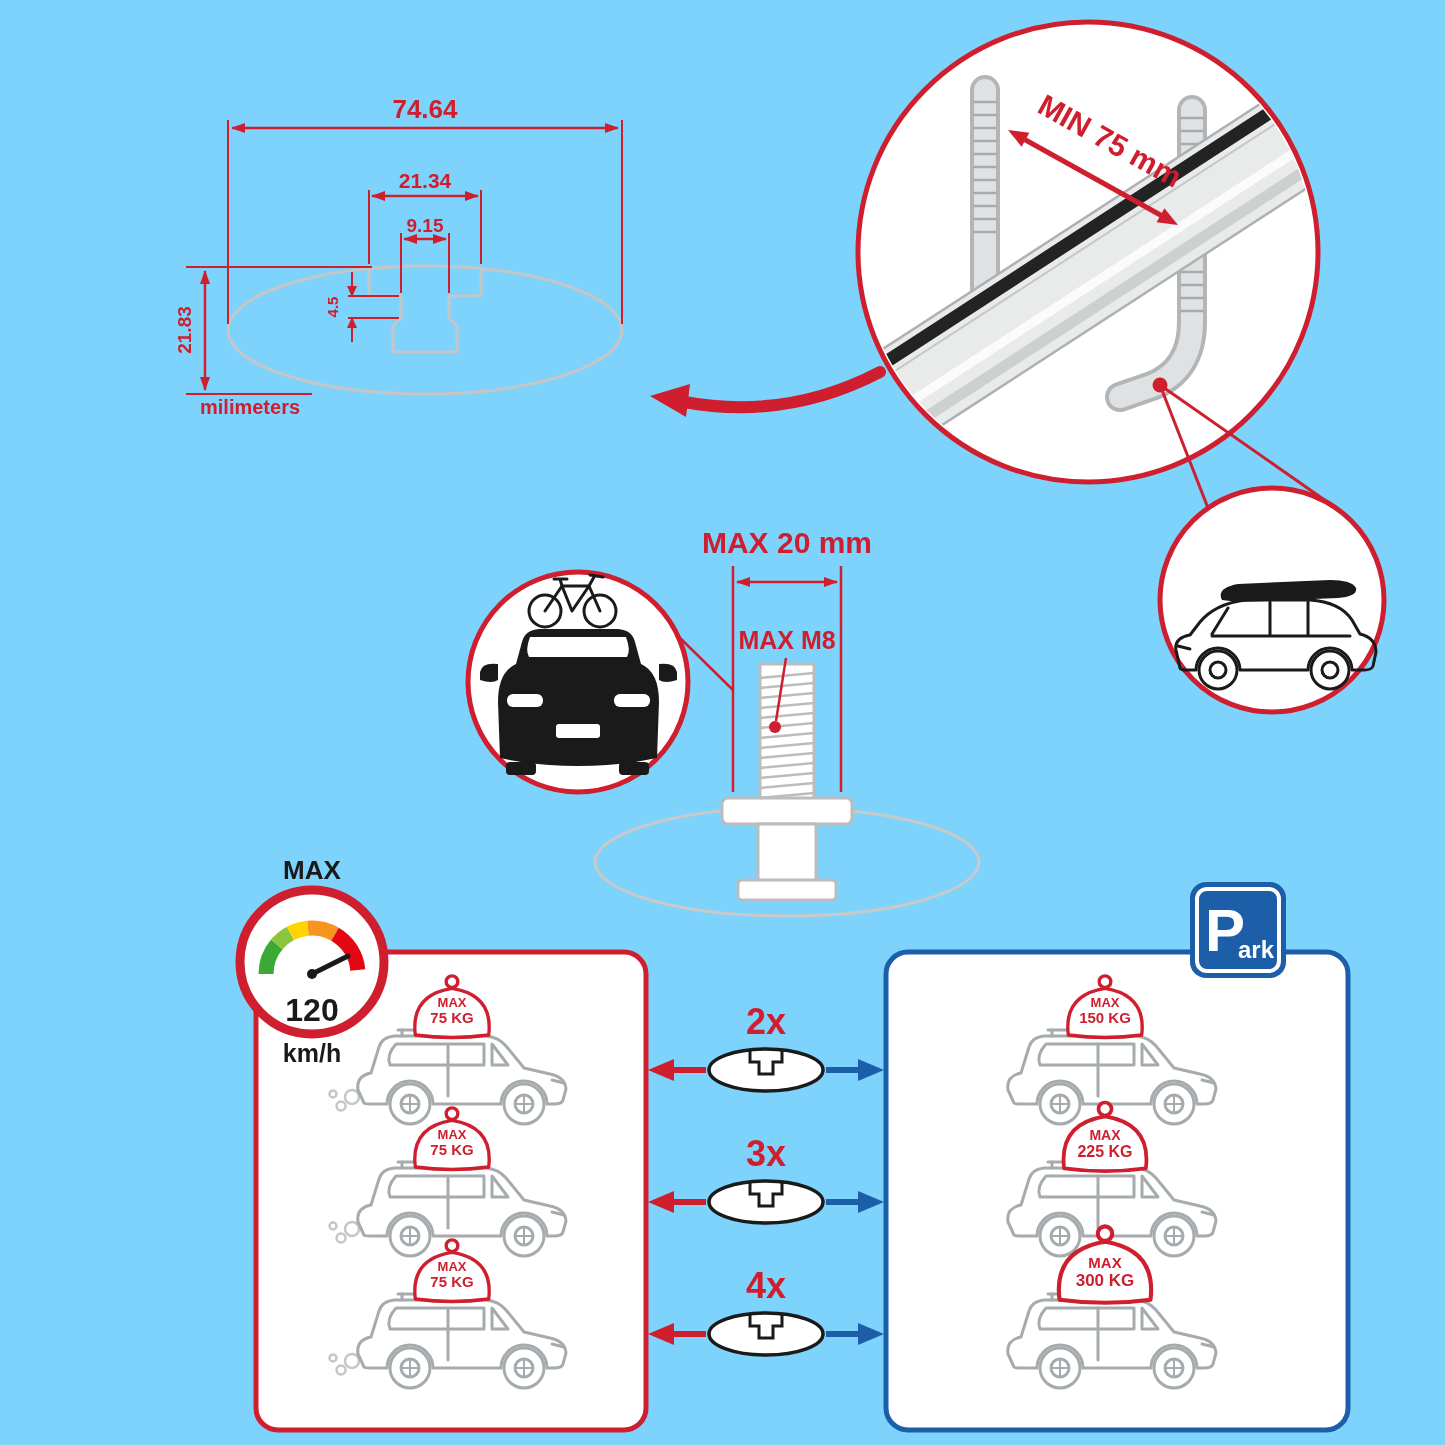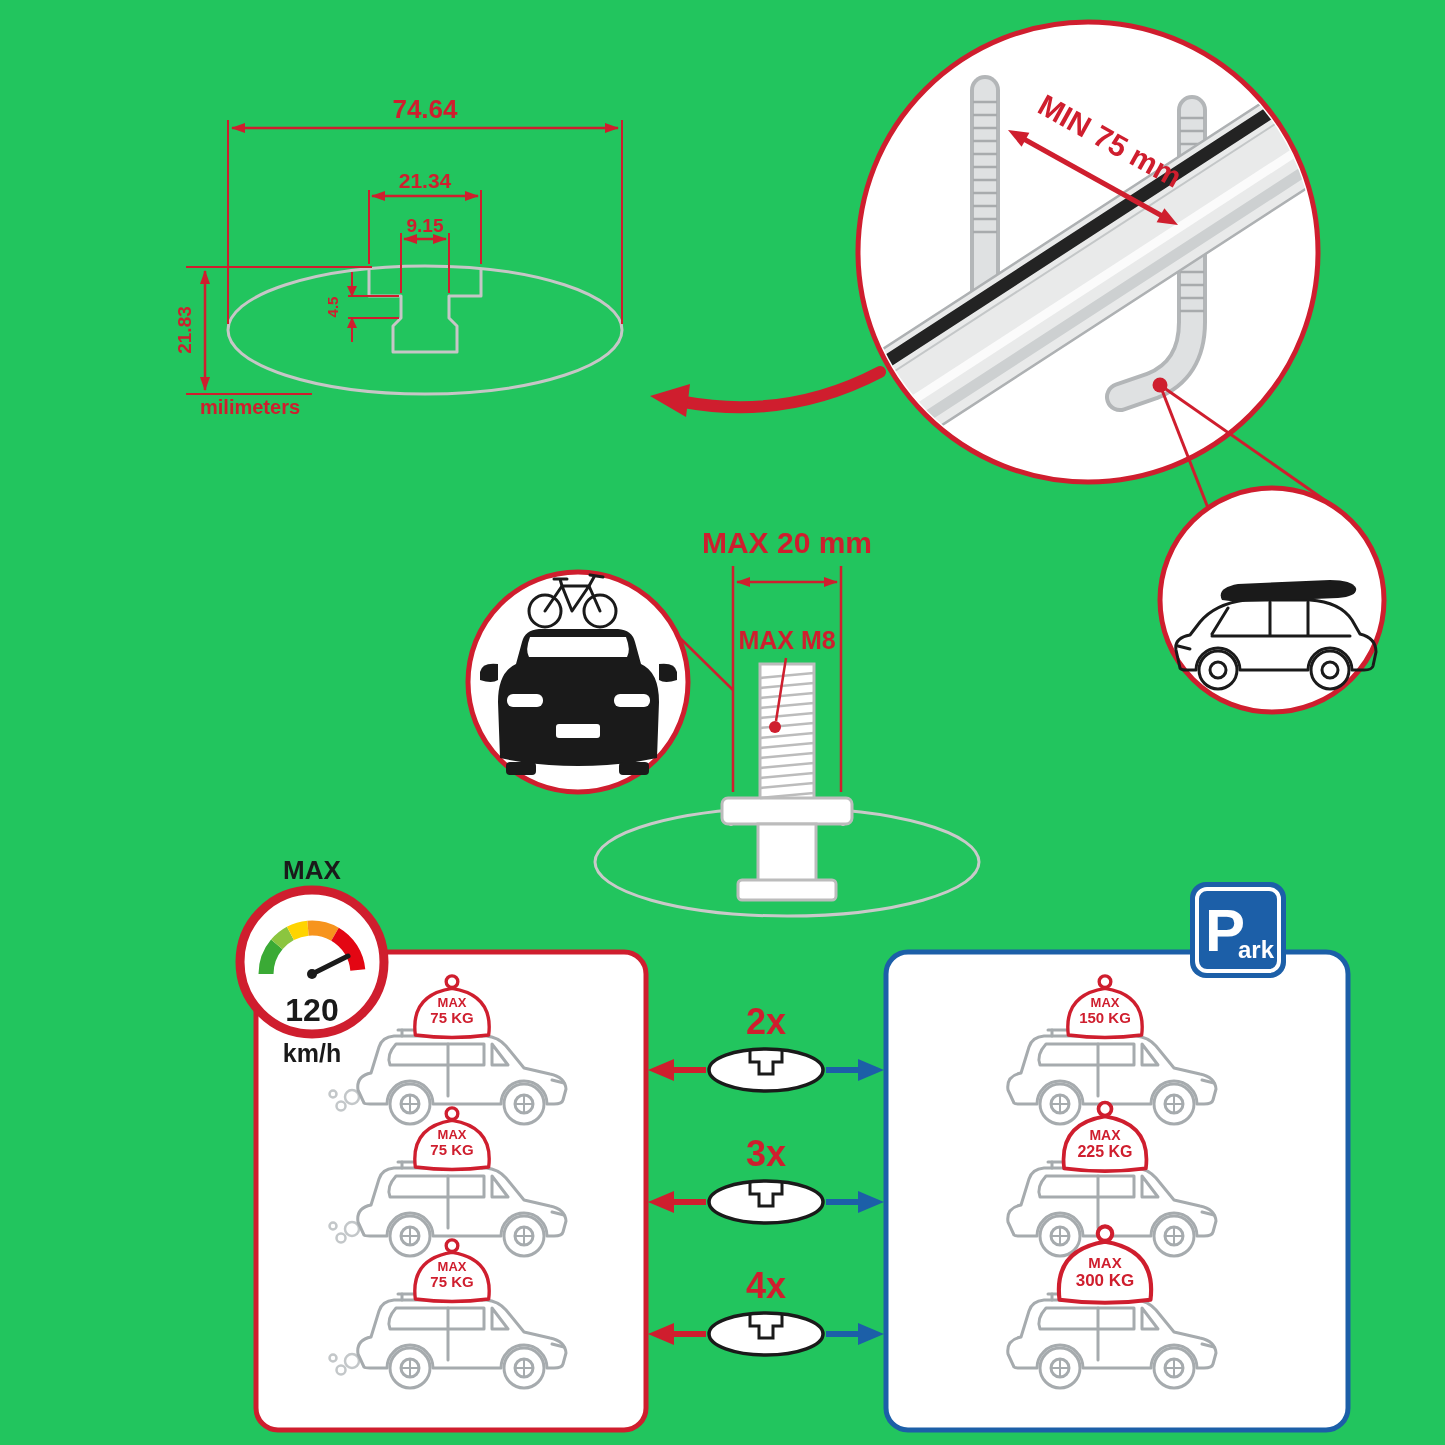--- a/index.html
+++ b/index.html
@@ -1,16 +1,16 @@
 <!DOCTYPE html>
 <html><head>
 <meta charset="utf-8">
 <style>
   html,body{margin:0;padding:0;background:#ffffff;}
-  .canvas{position:relative;width:1445px;height:1445px;background:#22c55e;
+  .canvas{position:relative;width:1445px;height:1445px;background:#7dd3fc;
           font-family:"Liberation Sans",sans-serif;overflow:hidden;}
   .scene{position:absolute;left:0;top:0;}
   text{font-family:"Liberation Sans",sans-serif;}
   .dim{fill:#cf1e2e;font-weight:bold;}
   .redtxt{fill:#cf1e2e;font-weight:bold;}
   .blk{fill:#1a1a1a;font-weight:bold;}
   .whitetxt{fill:#ffffff;font-weight:bold;}
 </style>
 </head>
 <body>

